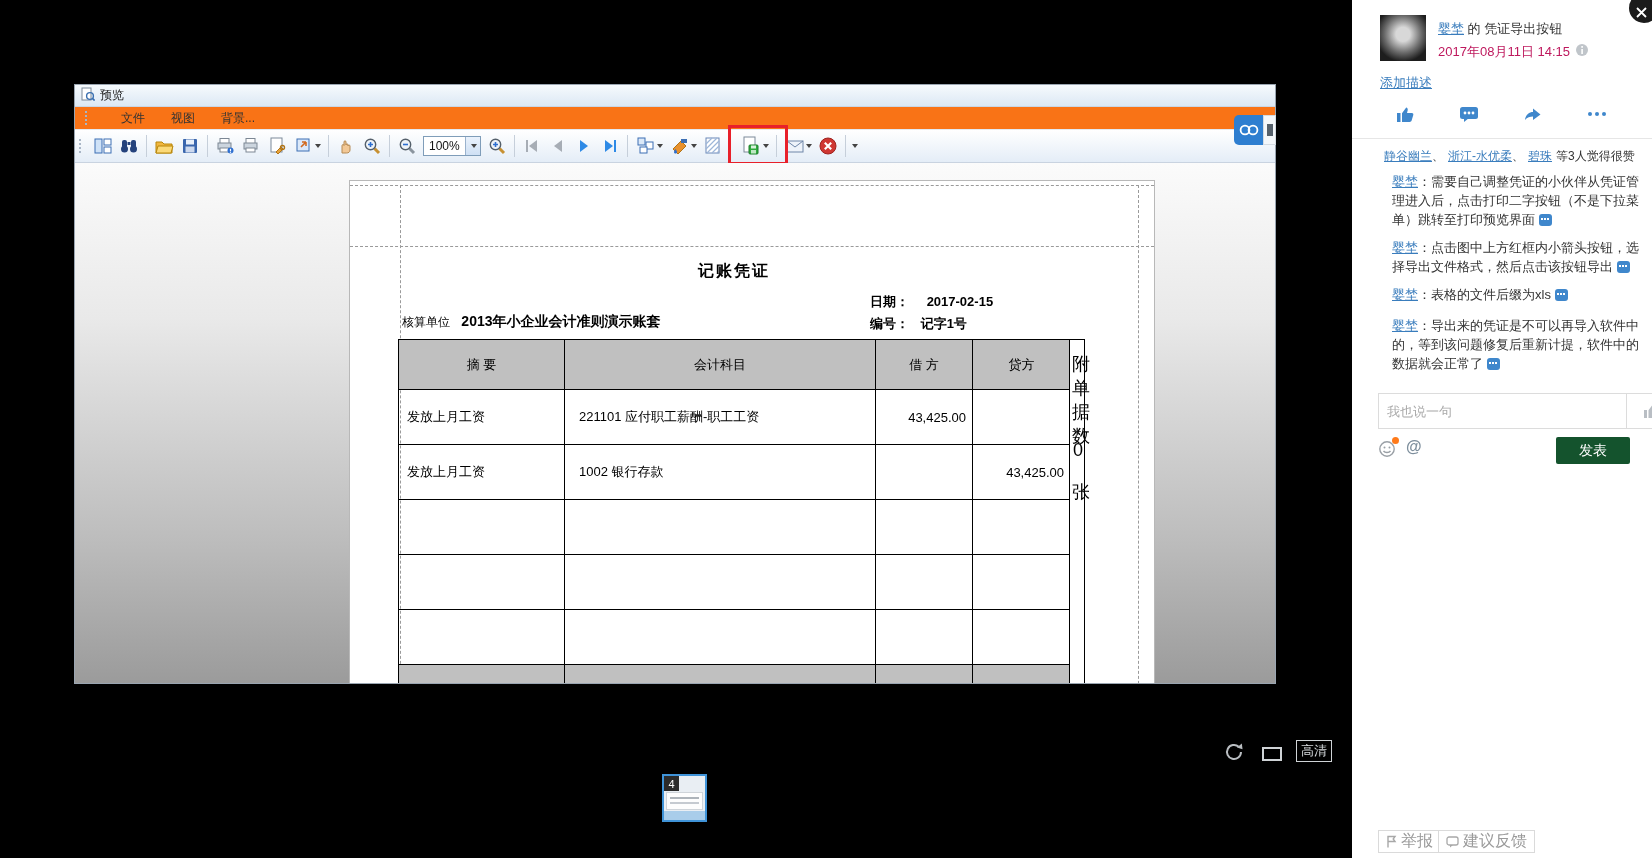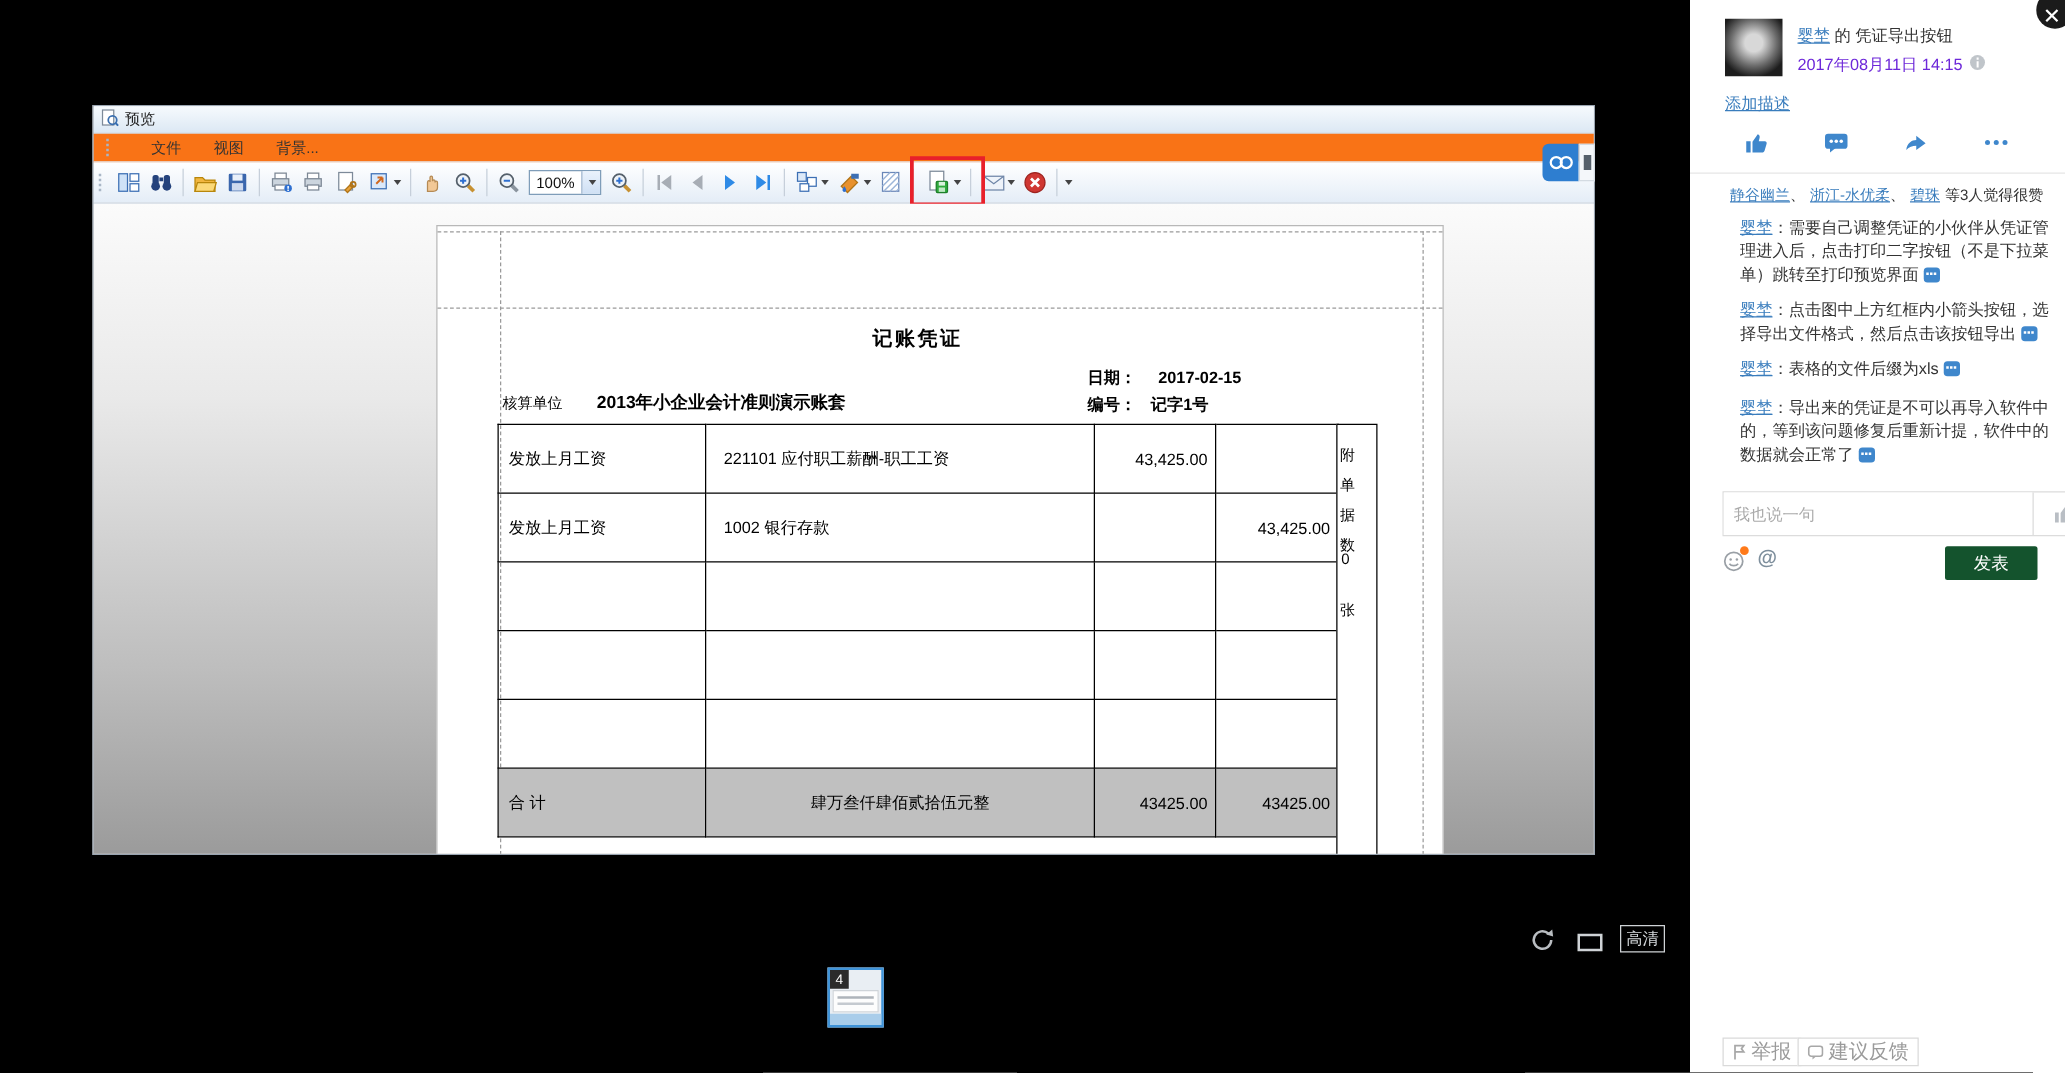--- a/index.html
+++ b/index.html
@@ -28,50 +28,50 @@
   #docarea { position:absolute; left:0; right:0; top:78px; bottom:0; overflow:hidden;
     background:linear-gradient(180deg,#fbfbfb 0%,#e9e9e9 30%,#bdbdbd 72%,#9b9b9b 100%); }
   #page { position:absolute; left:274px; top:17px; width:806px; height:560px; background:#fff; border:1px solid #b8b8b8; }
   .guide-h { position:absolute; left:0; right:0; border-top:1px dashed #9a9a9a; }
   .guide-v { position:absolute; top:4px; bottom:0; border-left:1px dashed #9a9a9a; }
 
   #doc-title { position:absolute; left:48px; top:80px; width:672px; text-align:center; font-size:16px; font-weight:bold; letter-spacing:2px; color:#000; }
   .doc-line { position:absolute; font-size:13px; color:#000; white-space:nowrap; }
   .bold { font-weight:bold; }
   #unit-line { font-size:12px; }
-  #unit-line .val { font-size:14px; font-weight:bold; margin-left:24px; }
+  #unit-line .val { font-size:14px; font-weight:bold; margin-left:8px; }
 
   table.voucher { position:absolute; left:48px; top:158px; border-collapse:collapse; table-layout:fixed; font-size:13px; color:#000; }
   table.voucher td, table.voucher th { border:1px solid #000; overflow:hidden; white-space:nowrap; font-weight:normal; }
   table.voucher th { background:#c0c0c0; height:50px; text-align:center; }
   table.voucher td { height:55px; }
   td.c-sum { padding-left:8px; }
   td.c-acc { padding-left:14px; }
   td.c-amt { text-align:right; padding-right:6px; }
   tr.total td { background:#c0c0c0; }
   tr.total td.c-sum { padding-left:8px; }
   tr.total td.c-acc { text-align:center; padding-left:0; }
-  #attach-col { position:absolute; left:719px; top:158px; width:33px; height:347px; border:1px solid #000; background:#fff; font-size:12px; color:#000;padding-left:12px; }
+  #attach-col { position:absolute; left:719px; top:158px; width:16px; height:347px; border:1px solid #000; background:#fff; font-size:18px; color:#000;padding-left:12px; }
   #attach-col .vchars { position:absolute; left:2px; top:12px; width:13px; line-height:24px; word-break:break-all; }
   #attach-col .cnt { position:absolute; left:3px; top:100px; }
   #attach-col .unit { position:absolute; left:2px; top:140px; }
 
   
   #blue-badge { position:absolute; left:1159px; top:30px; width:29px; height:30px; background:#2e7ed0; border-radius:5px 0 0 5px;
     display:flex; align-items:center; justify-content:center; }
   #badge-strip { position:absolute; left:1188px; top:30px; width:13px; height:30px; background:#f4f7fa; border:1px solid #d4dbe2; }
   #badge-strip::after { content:""; position:absolute; left:3px; top:8px; width:6px; height:12px; background:#55606b; }
 
   
   #panel { position:absolute; left:1352px; top:0; width:300px; height:858px; background:#fff; font-size:13px; color:#333; }
   #avatar { position:absolute; left:28px; top:15px; width:46px; height:46px;
     background:radial-gradient(circle at 50% 42%, #d8d8d8 0 20%, #6c6c6c 52%, #1d1d1d 78%); }
   .link { color:#3a7dbd; text-decoration:underline; cursor:pointer; }
   #head-line { position:absolute; left:86px; top:20px; width:200px; }
-  #time-line { position:absolute; left:86px; top:43px; color:#6d28d9; display:flex; align-items:flex-start; gap:5px; }
+  #time-line { position:absolute; left:86px; top:43px; color:#be185d; display:flex; align-items:flex-start; gap:5px; }
   #add-desc { position:absolute; left:28px; top:74px; }
   #actions { position:absolute; left:0; top:98px; width:300px; height:34px; display:flex; align-items:center; justify-content:space-around; padding:0 22px; }
   #actions-divider { position:absolute; left:0; top:138px; width:300px; border-top:1px solid #e6e6e6; }
   #likes { position:absolute; left:12px; top:148px; width:284px; font-size:12px; white-space:nowrap;padding-left:20px; }
   #likes .sep-ch { margin-right:4px; }
   #likes .sfx { margin-left:4px; color:#333; }
   #comments { position:absolute; left:40px; top:172px; width:248px; }
   .comment { line-height:19px; margin-bottom:9px; }
   .comment.gap { margin-top:12px; }
   .mini-comment { display:inline-block; width:13px; height:12px; background:#3f87cc; border-radius:3px; margin-left:4px; vertical-align:-2px; position:relative; }
@@ -334,20 +334,26 @@
       </div>
 
       <table class="voucher">
         <colgroup>
             <col style="width:166px">
             <col style="width:311px">
             <col style="width:97px">
             <col style="width:98px">
           </colgroup>
         <tbody>
+            <tr>
+          <th>摘 要</th>
+          <th>会计科目</th>
+          <th>借 方</th>
+          <th>贷方</th>
+        </tr>
         <tr>
           <td class="c-sum">发放上月工资</td>
           <td class="c-acc">221101 应付职工薪酬-职工工资</td>
           <td class="c-amt">43,425.00</td>
           <td class="c-amt"></td>
         </tr>
         <tr>
           <td class="c-sum">发放上月工资</td>
           <td class="c-acc">1002 银行存款</td>
           <td class="c-amt"></td>

